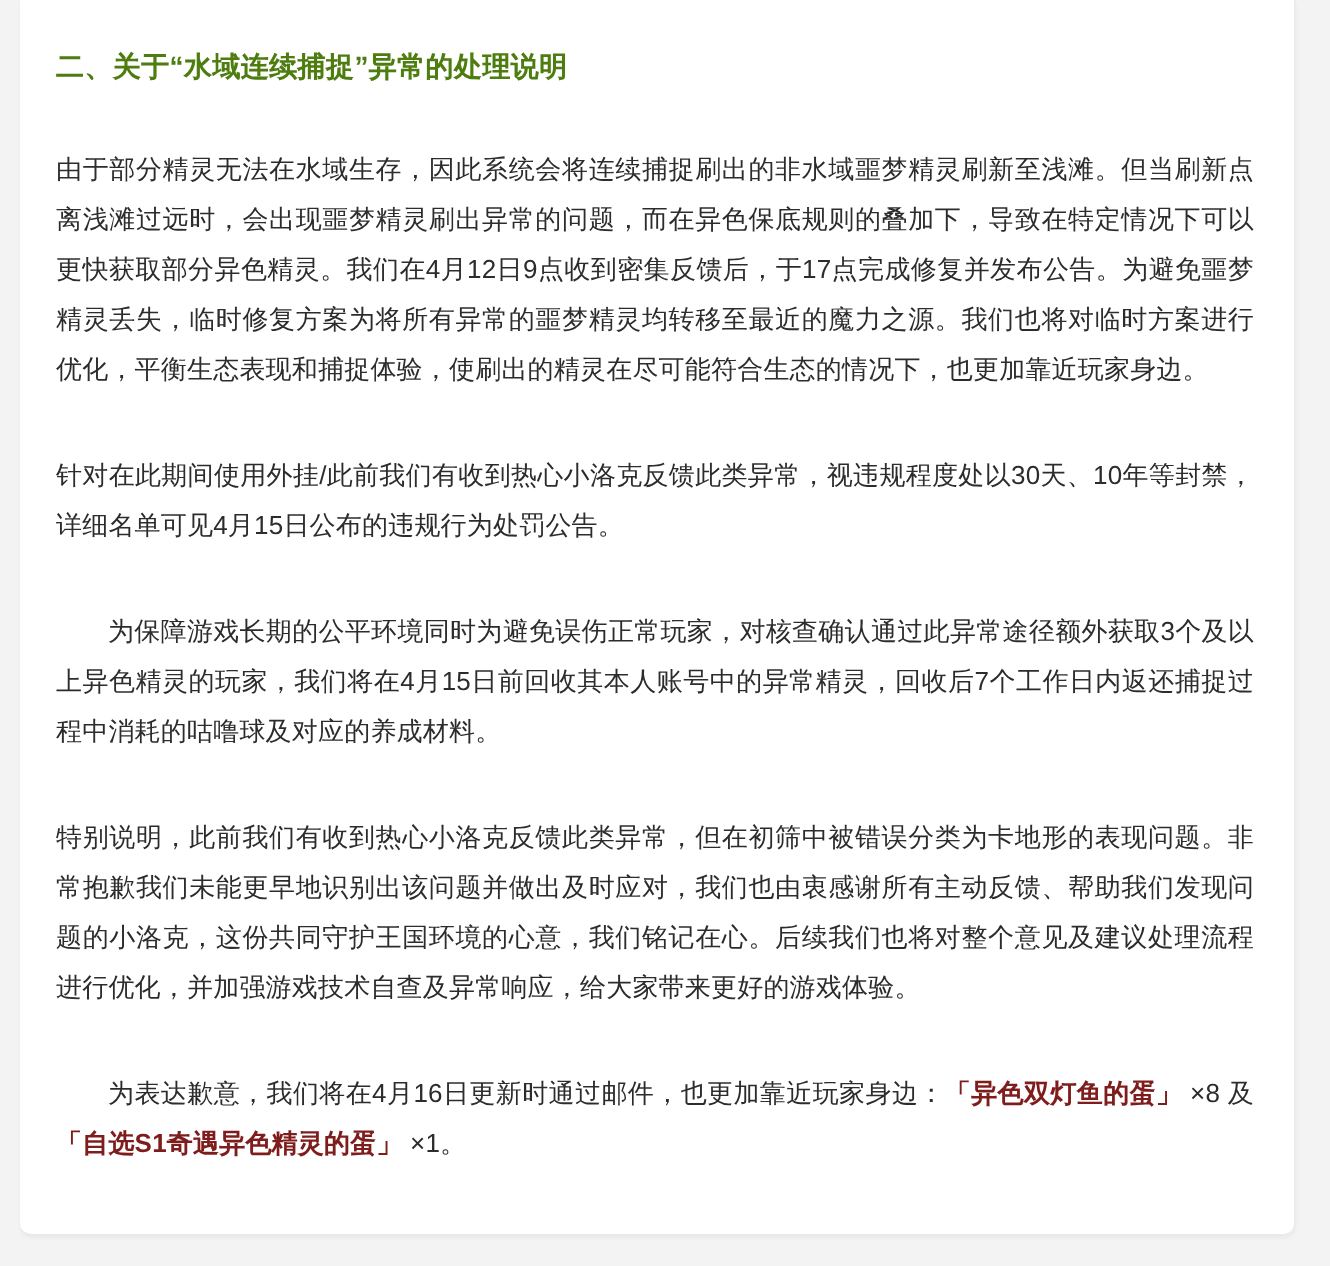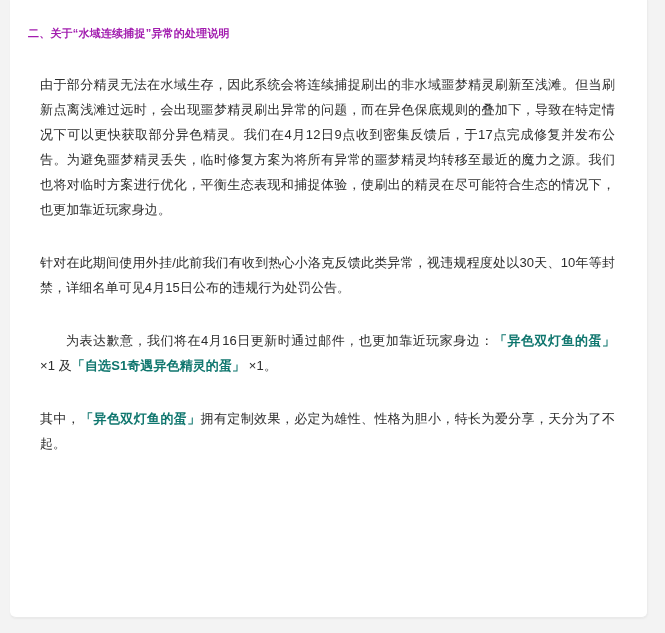--- a/index.html
+++ b/index.html
@@ -31,68 +31,74 @@
     border-right: 1px solid #ececec;
     border-bottom: 1px solid #eaeaea;
     box-shadow: 0 1px 2px rgba(0,0,0,0.045);
     box-sizing: border-box;
     overflow: hidden;
   }
   .card-inner {
     padding: 16px 20px 14px 18px;
   }
   .doc-title {
-    font-size: 11px;
+    font-size: 14px;
     font-weight: bold;
-    color: #a21caf;
+    color: #4d7c0f;
     letter-spacing: 0.2px;
     line-height: 22px;
     margin: 6px 0 0 0;
     padding: 0;
     text-align: left;
   }
   .para {
     font-size: 13px;
     color: #2c2c2c;
     line-height: 25px;
     text-align: justify;
     text-justify: inter-ideograph;
-    margin: 12px;
+    margin: 0;
     padding: 0;
     letter-spacing: 0.1px;
   }
   .para-block {
     margin-top: 28px;
   }
   .indent {
     text-indent: 2em;
   }
   b, .b {
     font-weight: bold;
-    color: #0f766e;
+    color: #7f1d1d;
   }
 </style>
 </head>
 <body>
 
 <div class="page">
   <div class="card">
     <div class="card-inner">
 
       <h2 class="doc-title">二、关于“水域连续捕捉”异常的处理说明</h2>
 
       <div id="paragraphs">
           <div class="para-block">
             <p class="para"><span>由于部分精灵无法在水域生存，因此系统会将连续捕捉刷出的非水域噩梦精灵刷新至浅滩。但当刷新点离浅滩过远时，会出现噩梦精灵刷出异常的问题，而在异色保底规则的叠加下，导致在特定情况下可以更快获取部分异色精灵。我们在4月12日9点收到密集反馈后，于17点完成修复并发布公告。为避免噩梦精灵丢失，临时修复方案为将所有异常的噩梦精灵均转移至最近的魔力之源。我们也将对临时方案进行优化，平衡生态表现和捕捉体验，使刷出的精灵在尽可能符合生态的情况下，也更加靠近玩家身边。</span></p>
           </div>
           <div class="para-block">
             <p class="para"><span>针对在此期间使用外挂/此前我们有收到热心小洛克反馈此类异常，视违规程度处以30天、10年等封禁，详细名单可见4月15日公布的违规行为处罚公告。</span></p>
           </div>
           <div class="para-block">
-            <p class="para indent"><span>为表达歉意，我们将在4月16日更新时通过邮件，也更加靠近玩家身边：</span><span class="b">「异色双灯鱼的蛋」</span><span> ×1 及</span><span class="b">「自选S1奇遇异色精灵的蛋」</span><span> ×1。</span></p>
+            <p class="para indent"><span>为保障游戏长期的公平环境同时为避免误伤正常玩家，对核查确认通过此异常途径额外获取3个及以上异色精灵的玩家，我们将在4月15日前回收其本人账号中的异常精灵，回收后7个工作日内返还捕捉过程中消耗的咕噜球及对应的养成材料。</span></p>
+          </div>
+          <div class="para-block">
+            <p class="para"><span>特别说明，此前我们有收到热心小洛克反馈此类异常，但在初筛中被错误分类为卡地形的表现问题。非常抱歉我们未能更早地识别出该问题并做出及时应对，我们也由衷感谢所有主动反馈、帮助我们发现问题的小洛克，这份共同守护王国环境的心意，我们铭记在心。后续我们也将对整个意见及建议处理流程进行优化，并加强游戏技术自查及异常响应，给大家带来更好的游戏体验。</span></p>
+          </div>
+          <div class="para-block">
+            <p class="para indent"><span>为表达歉意，我们将在4月16日更新时通过邮件，也更加靠近玩家身边：</span><span class="b">「异色双灯鱼的蛋」</span><span> ×8 及</span><span class="b">「自选S1奇遇异色精灵的蛋」</span><span> ×1。</span></p>
           </div>
           <div class="para-block">
             <p class="para"><span>其中，</span><span class="b">「异色双灯鱼的蛋」</span><span>拥有定制效果，必定为雄性、性格为胆小，特长为爱分享，天分为了不起。</span></p>
           </div>
         </div>
 
     </div>
   </div>
 </div>
 

